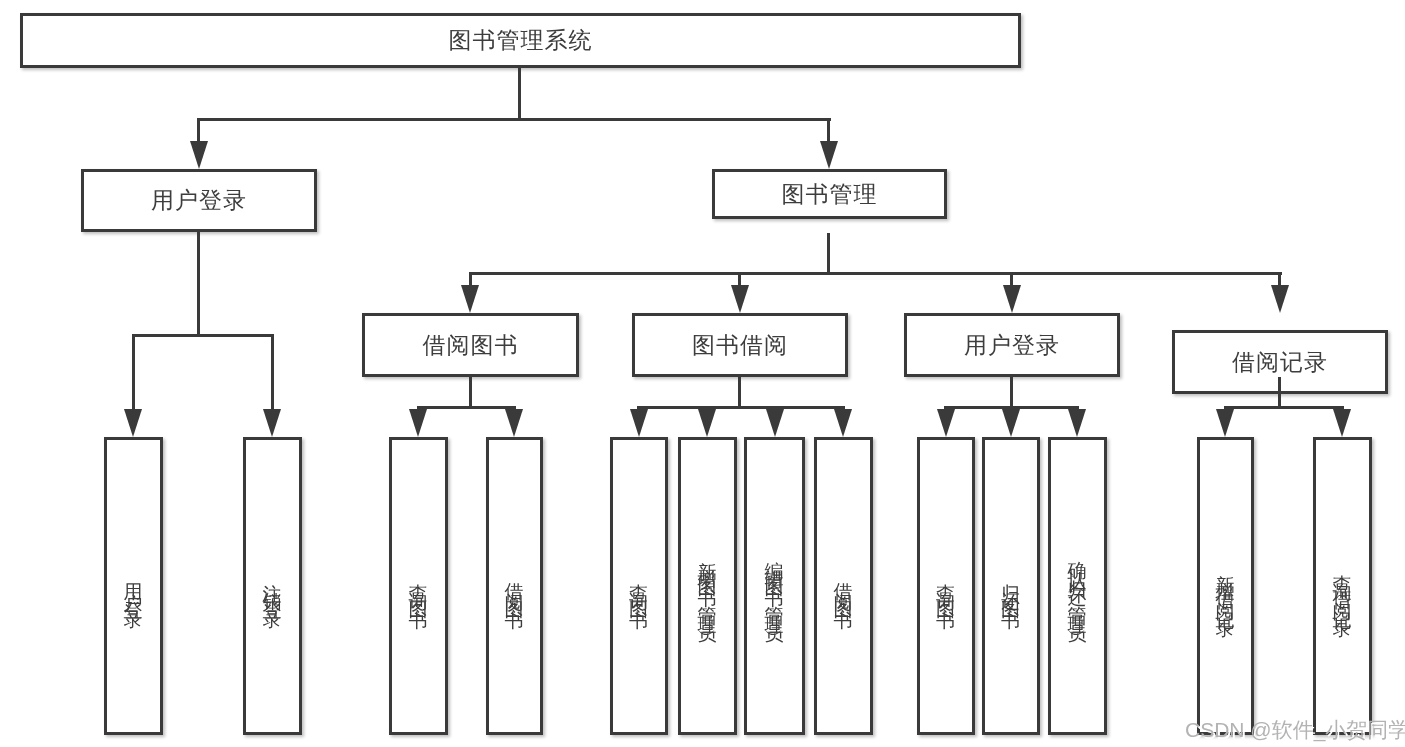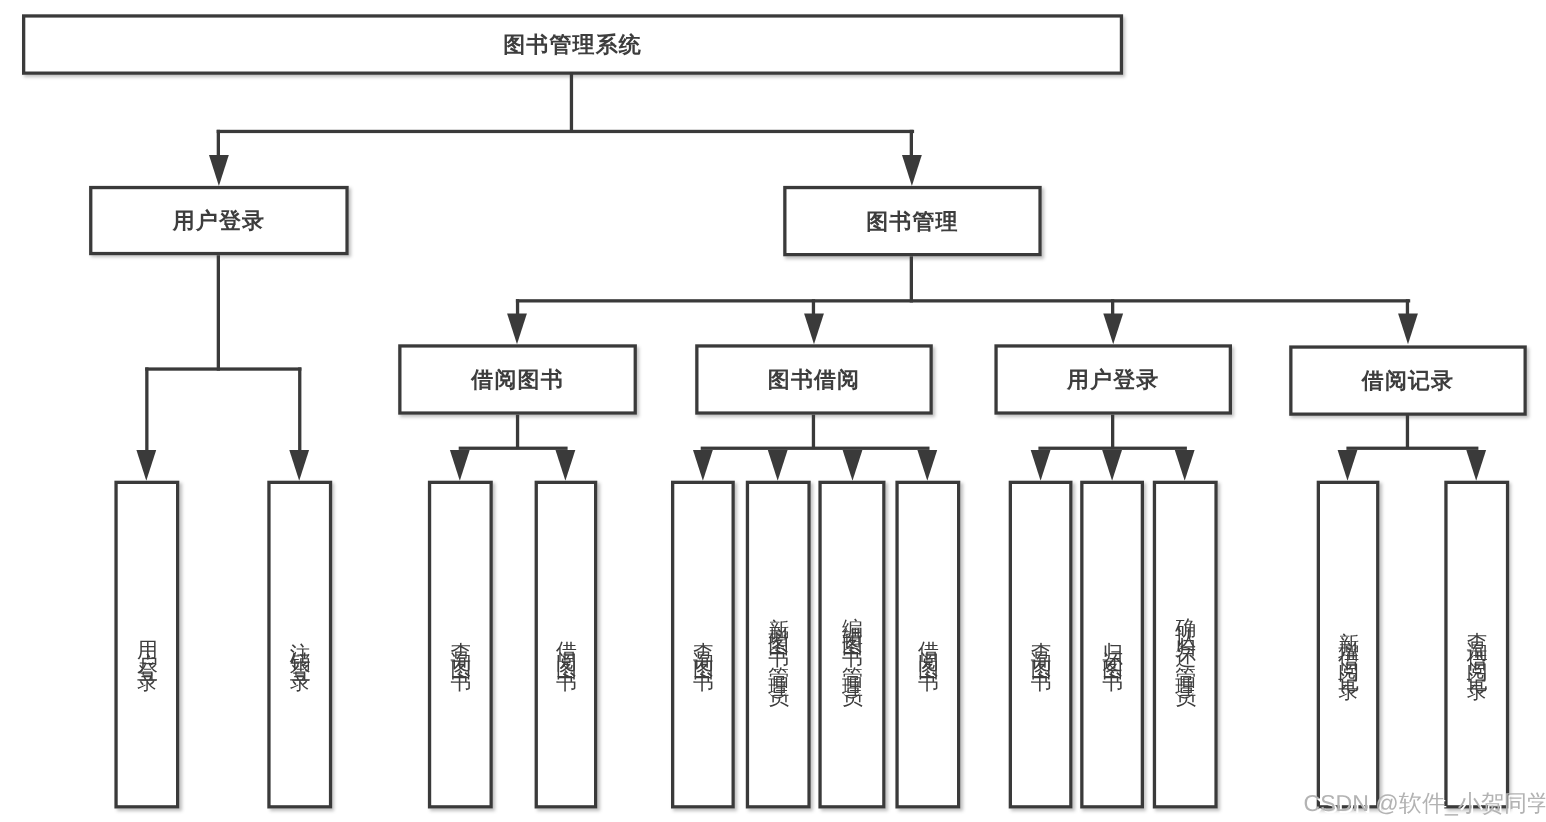--- a/index.html
+++ b/index.html
@@ -18,25 +18,24 @@
   
   .node {
     position: absolute;
     box-sizing: border-box;
     background: #ffffff;
     border: 3px solid var(--line, #3a3a3a);
     box-shadow: 2px 2px 3px rgba(0,0,0,0.25);
     display: flex;
     align-items: center;
     justify-content: center;
-    font-size: 20px;
+    font-size: 23px;
     color: var(--text, #3d3d3d);
     letter-spacing: 1px;
     white-space: nowrap;
-    font-weight: bold;
   }
   
   .leaf {
     position: absolute;
     box-sizing: border-box;
     background: #ffffff;
     border: 3px solid var(--line, #3a3a3a);
     box-shadow: 2px 2px 3px rgba(0,0,0,0.25);
     display: flex;
     align-items: center;
@@ -81,21 +80,21 @@
   <div class="node" style="left:20px; top:13px; width:1001px; height:55px;">图书管理系统</div>
 
   <div class="vline" style="left:518px; top:66px; height:54px;"></div>
   <div class="hline" style="left:197px; top:118px; width:634px;"></div>
   <div class="vline" style="left:197px; top:118px; height:27px;"></div>
   <div class="arrow" style="left:190px; top:141px;"></div>
   <div class="vline" style="left:827px; top:118px; height:27px;"></div>
   <div class="arrow" style="left:820px; top:141px;"></div>
 
   <div class="node" style="left:81px; top:169px; width:236px; height:63px;">用户登录</div>
-  <div class="node" style="left:712px; top:169px; width:235px; height:64px;">图书管理</div>
+  <div class="node" style="left:712px; top:169px; width:235px; height:50px;">图书管理</div>
 
   <div class="vline" style="left:197px; top:232px; height:105px;"></div>
   <div class="hline" style="left:132px; top:334px; width:142px;"></div>
   <div class="vline" style="left:132px; top:334px; height:77px;"></div>
   <div class="arrow" style="left:124px; top:409px;"></div>
   <div class="vline" style="left:271px; top:334px; height:77px;"></div>
   <div class="arrow" style="left:263px; top:409px;"></div>
 
   <div class="vline" style="left:827px; top:233px; height:42px;"></div>
   <div class="hline" style="left:469px; top:272px; width:813px;"></div>
@@ -104,21 +103,21 @@
   <div class="vline" style="left:738px; top:272px; height:15px;"></div>
   <div class="arrow" style="left:731px; top:285px;"></div>
   <div class="vline" style="left:1010px; top:272px; height:15px;"></div>
   <div class="arrow" style="left:1003px; top:285px;"></div>
   <div class="vline" style="left:1278px; top:272px; height:15px;"></div>
   <div class="arrow" style="left:1271px; top:285px;"></div>
 
   <div class="node" style="left:362px; top:313px; width:217px; height:64px;">借阅图书</div>
   <div class="node" style="left:632px; top:313px; width:216px; height:64px;">图书借阅</div>
   <div class="node" style="left:904px; top:313px; width:216px; height:64px;">用户登录</div>
-  <div class="node" style="left:1172px; top:314px; width:216px; height:64px;">借阅记录</div>
+  <div class="node" style="left:1172px; top:330px; width:216px; height:64px;">借阅记录</div>
 
   <div class="vline" style="left:469px; top:377px; height:31px;"></div>
   <div class="hline" style="left:417px; top:406px; width:99px;"></div>
   <div class="arrow" style="left:409px; top:409px;"></div>
   <div class="arrow" style="left:505px; top:409px;"></div>
 
   <div class="vline" style="left:738px; top:377px; height:31px;"></div>
   <div class="hline" style="left:637px; top:406px; width:208px;"></div>
   <div class="arrow" style="left:630px; top:409px;"></div>
   <div class="arrow" style="left:698px; top:409px;"></div>

